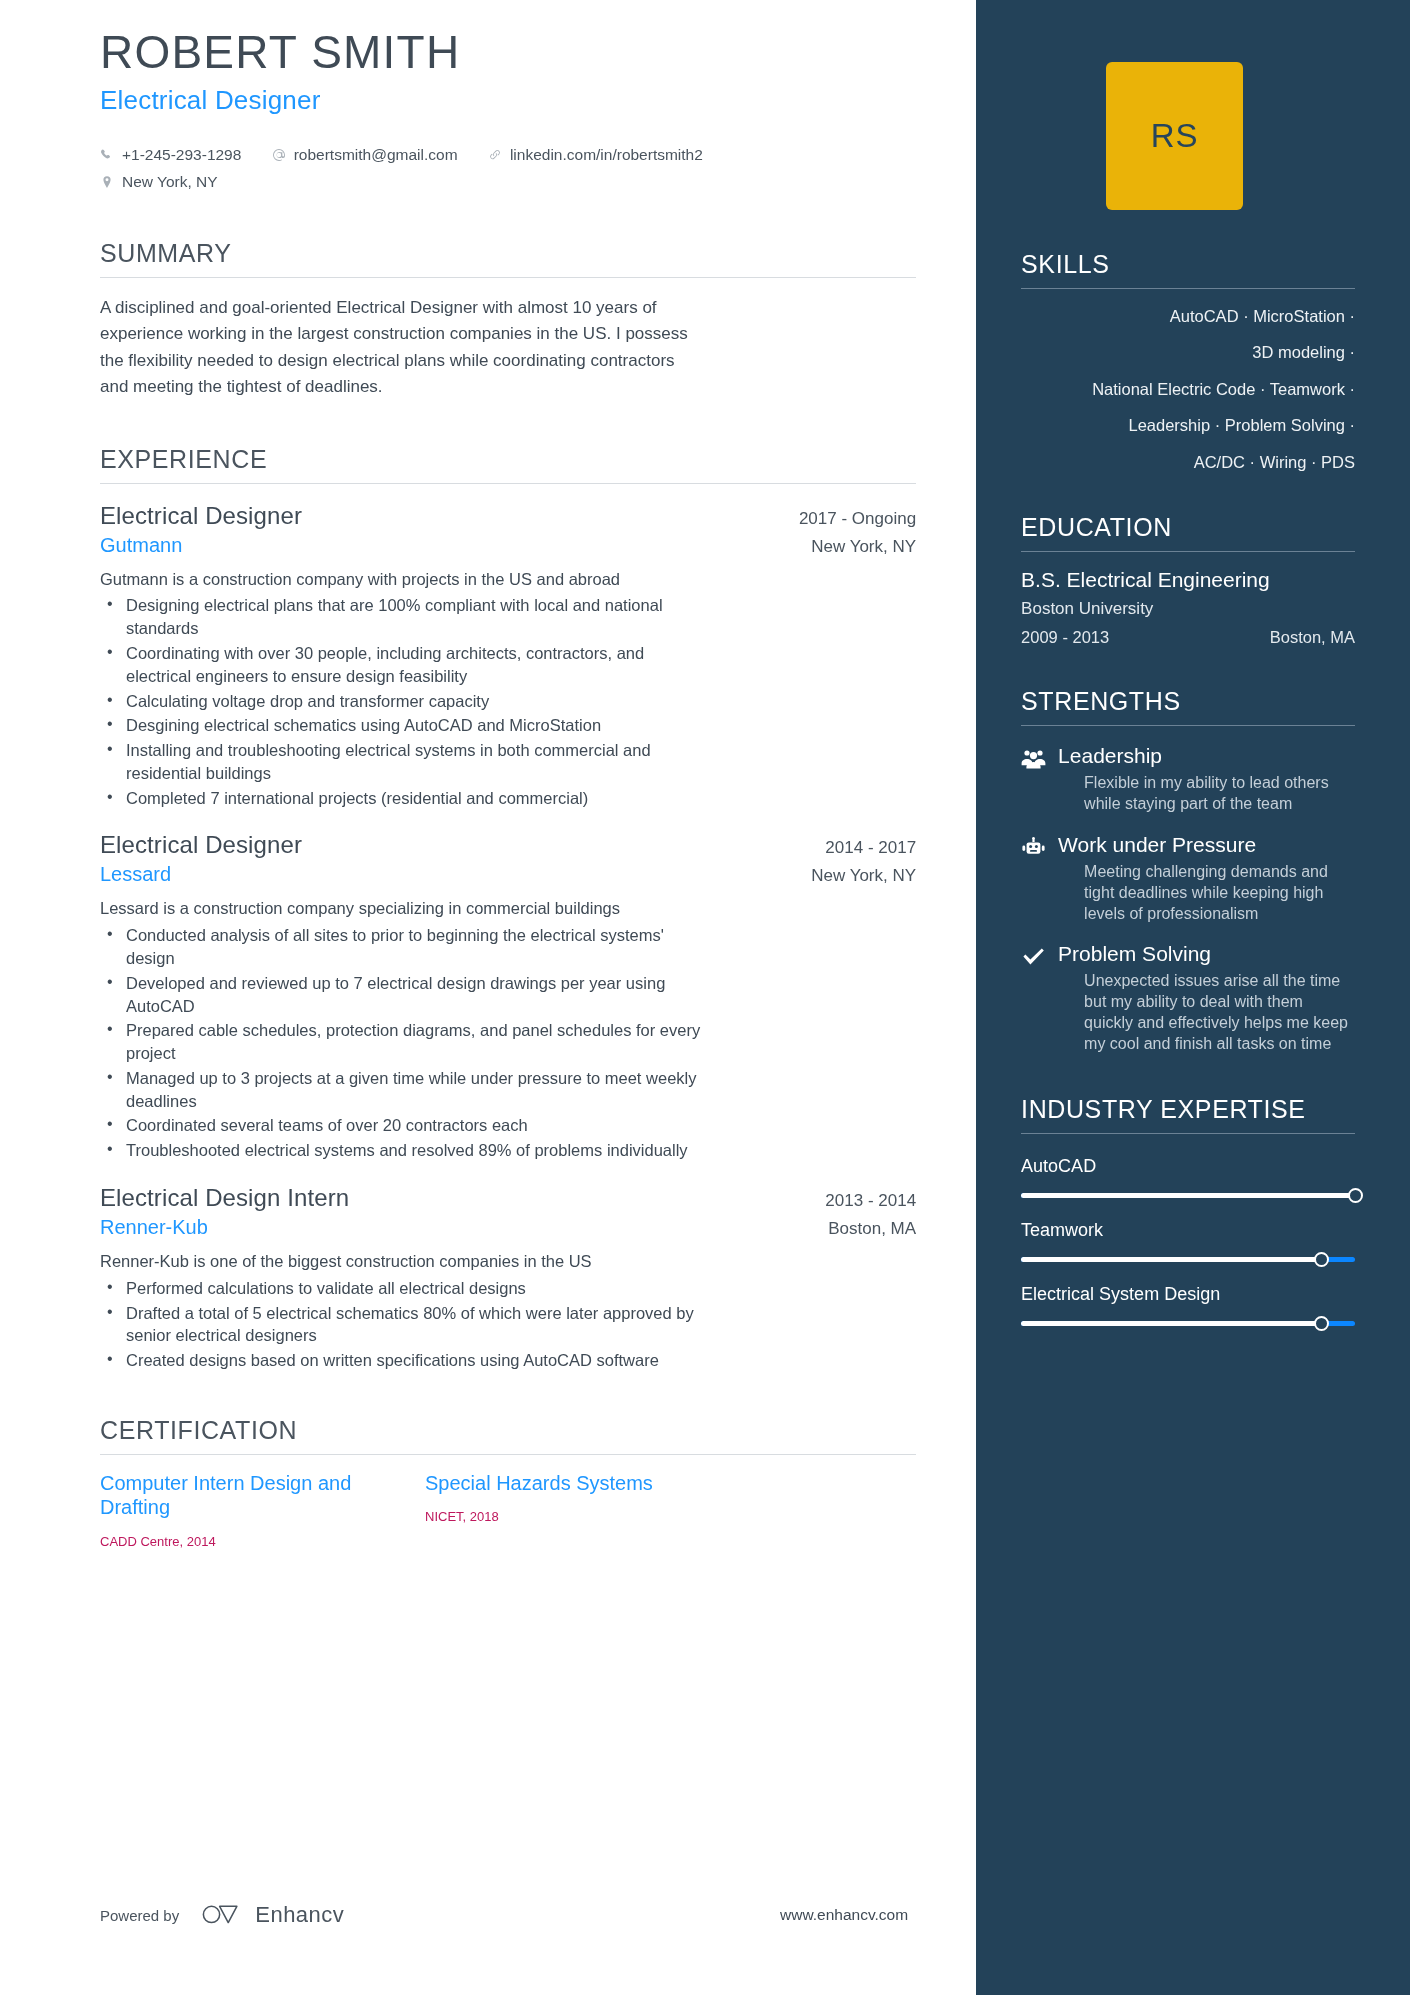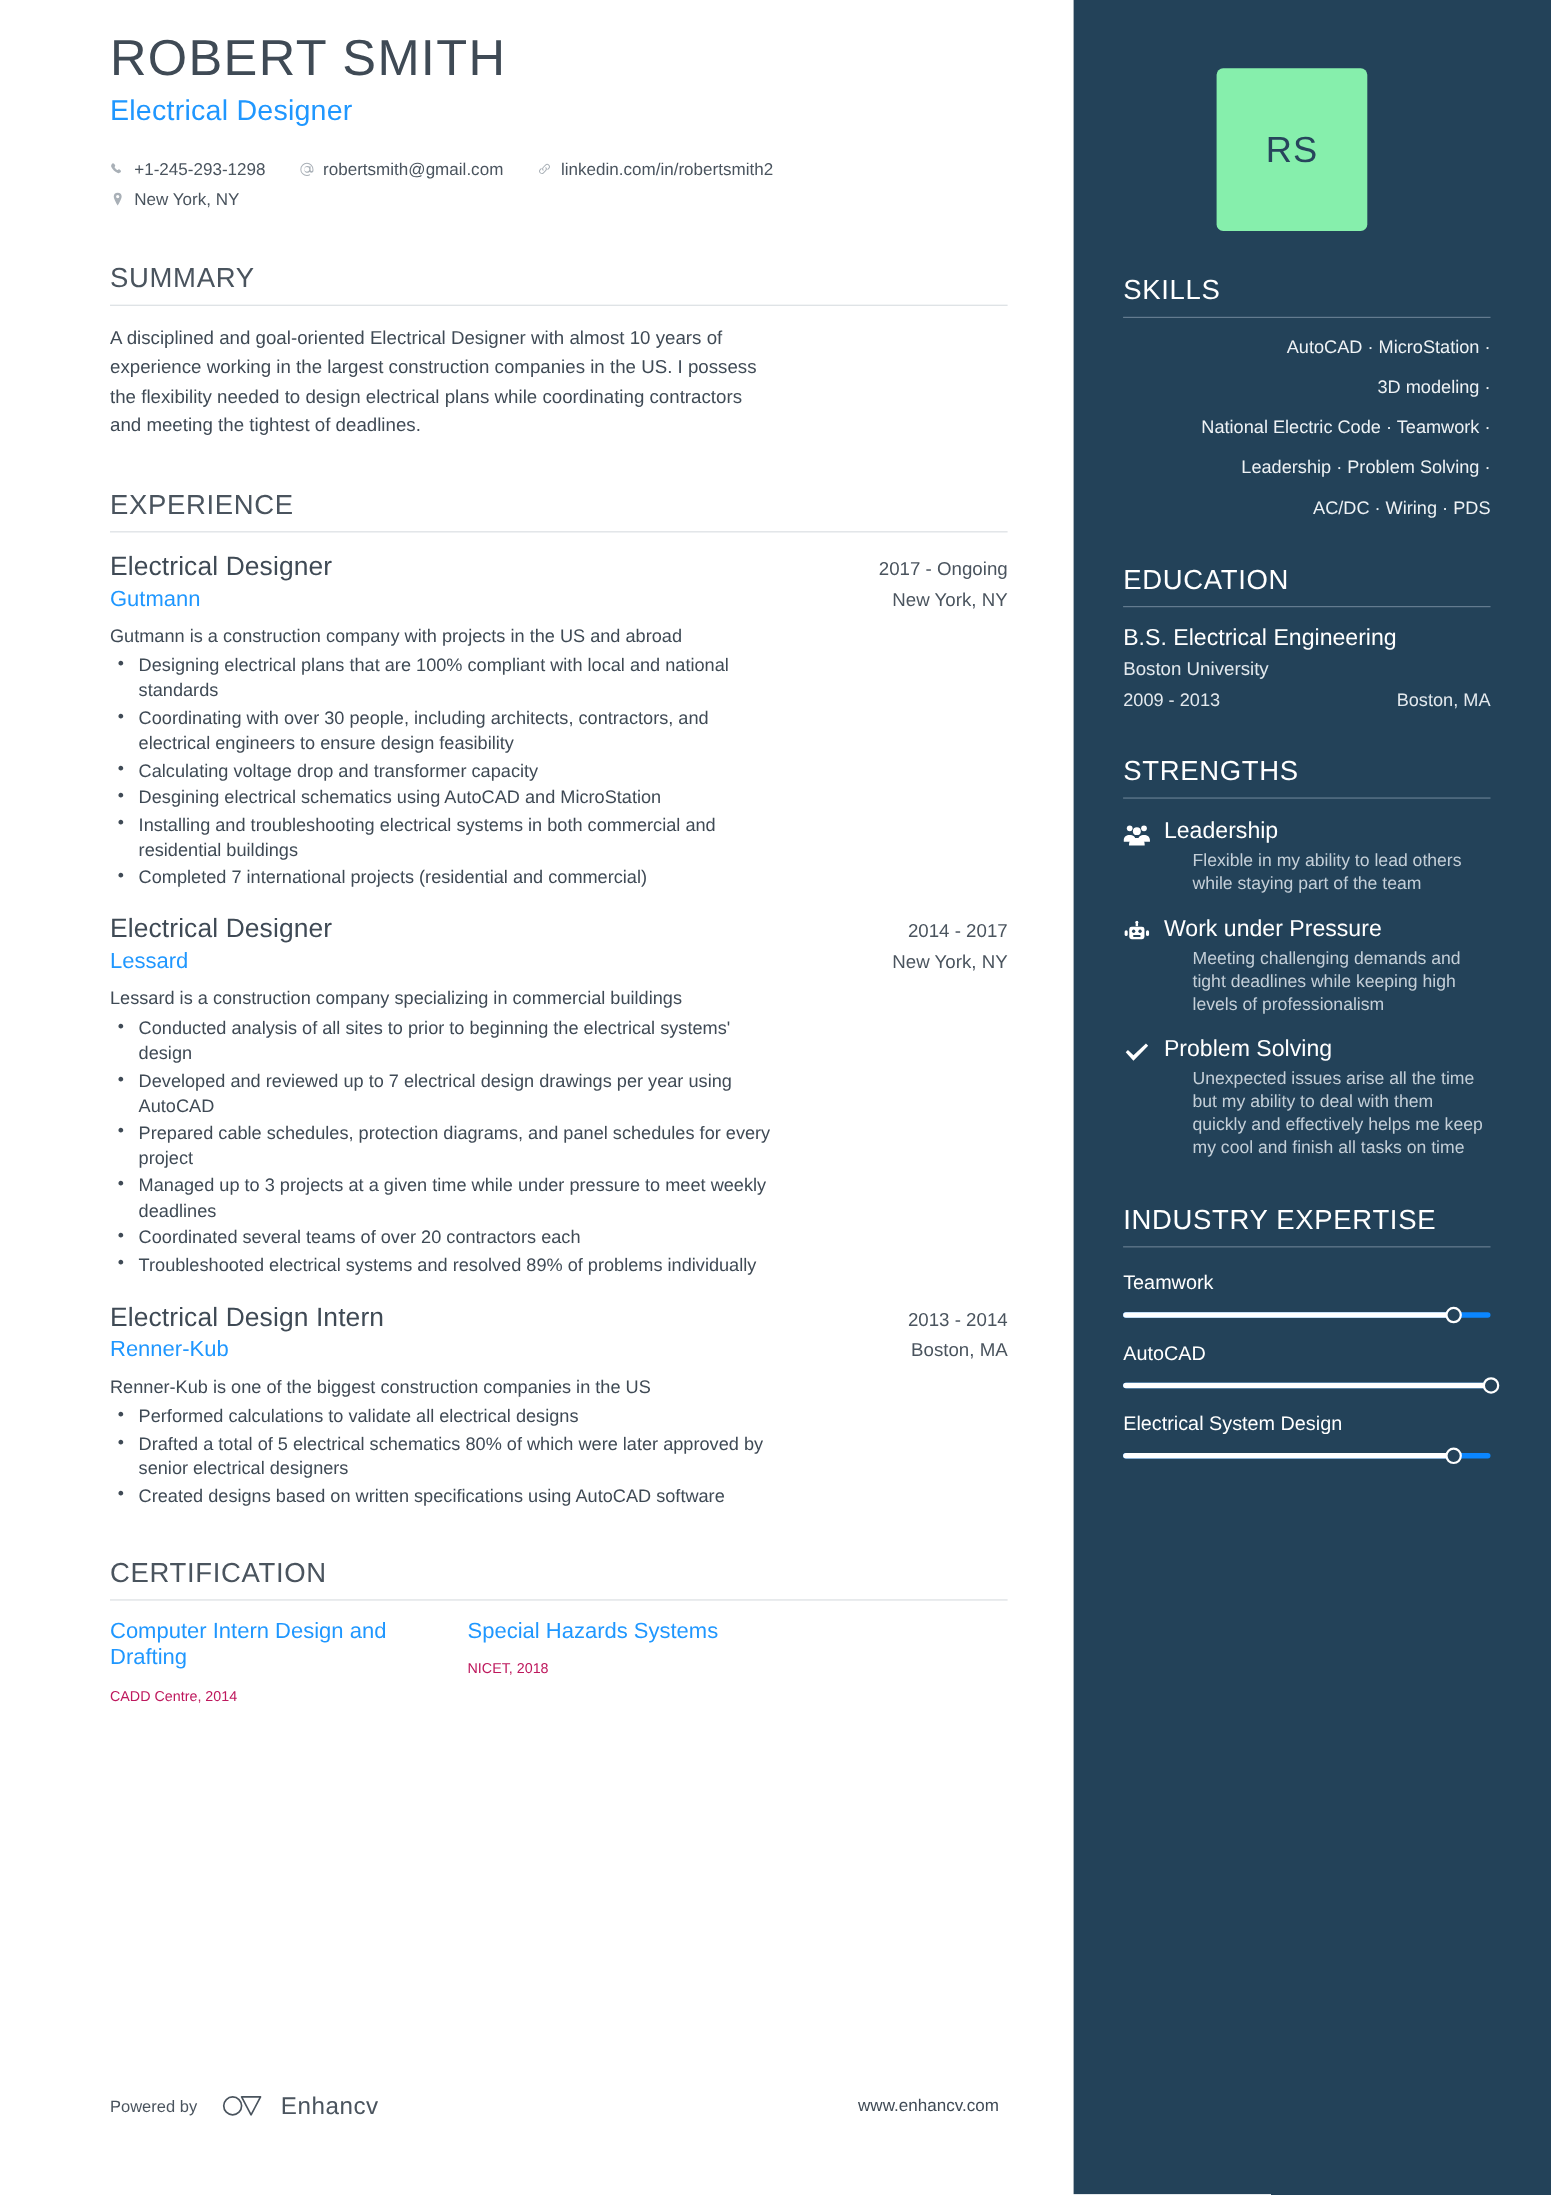--- a/index.html
+++ b/index.html
@@ -203,21 +203,21 @@
   .sidebar {
     width: 485px;
     background: #234259;
     padding: 0 55px 0 45px;
     color: #ffffff;
     position: relative;
   }
   .avatar {
     width: 137px;
     height: 148px;
-    background: #86efac;
+    background: #eab308;
     border-radius: 6px;
     margin: 62px 0 0 85px;
     display: flex;
     align-items: center;
     justify-content: center;
   }
   .avatar-initials {
     font-size: 33px;
     color: #27455c;
     letter-spacing: 1px;
@@ -547,31 +547,31 @@
             </div>
           </div>
         </div>
     </div>
 
     <div class="s-sec">
       <div class="s-title">INDUSTRY EXPERTISE</div>
       <div class="s-rule"></div>
       <div id="expertise">
           <div class="expertise-item">
+            <div class="exp-label">AutoCAD</div>
+            <div class="exp-track">
+              <div class="exp-fill" style="width: 100%;"></div>
+              <div class="exp-knob" style="left: 100%;"></div>
+            </div>
+          </div>
+          <div class="expertise-item">
             <div class="exp-label">Teamwork</div>
             <div class="exp-track">
               <div class="exp-fill" style="width: 90%;"></div>
               <div class="exp-knob" style="left: 90%;"></div>
-            </div>
-          </div>
-          <div class="expertise-item">
-            <div class="exp-label">AutoCAD</div>
-            <div class="exp-track">
-              <div class="exp-fill" style="width: 100%;"></div>
-              <div class="exp-knob" style="left: 100%;"></div>
             </div>
           </div>
           <div class="expertise-item">
             <div class="exp-label">Electrical System Design</div>
             <div class="exp-track">
               <div class="exp-fill" style="width: 90%;"></div>
               <div class="exp-knob" style="left: 90%;"></div>
             </div>
           </div>
         </div>

